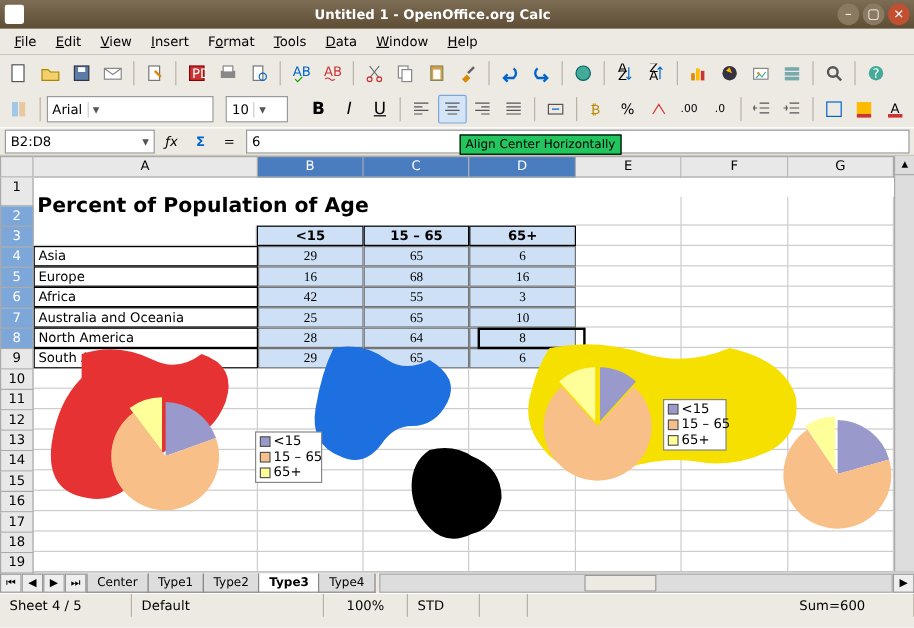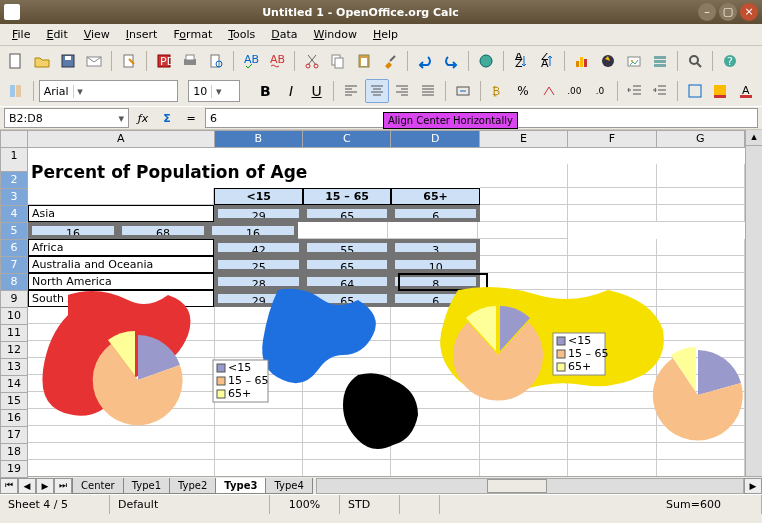--- a/index.html
+++ b/index.html
@@ -28,26 +28,26 @@
 .rowhdr.sel{background:#7da7d9;color:#fff;}
 .cols{flex:1;overflow:hidden;position:relative;}
 .colhdrs{height:18px;display:flex;}
 .colhdr{border:1px solid #aaa;border-left:none;text-align:center;line-height:16px;background:#e8e8e8;}
 .colhdr.sel{background:#4a7dbf;color:#fff;}
 .cells{position:relative;margin-top:16px;}
 .row{display:flex;height:17px;}
 .cell{border-right:1px solid #ccc;border-bottom:1px solid #ccc;padding:0 3px;line-height:16px;overflow:hidden;white-space:nowrap;}
 .cell.sel{background:#cde0f5;}
 .cell.hdr2{font-weight:bold;text-align:center;border:1px solid #000;}
-.cell.data{text-align:center;border:4px solid #737373;}
+.cell.data{text-align:center;border:1px solid #737373;font-family:Liberation Serif, serif;}
 .cell.lbl{border:1px solid #000;}
 .row1 .cell:first-child{font-weight:bold;font-size:16px;}
 .cursor-box{position:absolute;border:2px solid #000;pointer-events:none;}
 .cursor-handle{position:absolute;width:6px;height:6px;background:#000;}
-.tooltip{position:absolute;background:#d946ef;border:1px solid #000;padding:2px 4px;font-size:10px;z-index:50;}
+.tooltip{position:absolute;background:#22c55e;border:1px solid #000;padding:2px 4px;font-size:10px;z-index:50;}
 .chart-area{position:absolute;left:28px;right:0;top:155px;height:175px;overflow:hidden;}
 .vscroll{width:17px;background:#ddd;border-left:1px solid #aaa;}
 .tabs-row{height:18px;background:#ede9e3;display:flex;align-items:center;border-top:1px solid #aaa;}
 .navbtn{width:18px;height:16px;border:1px solid #999;background:#eee;display:flex;align-items:center;justify-content:center;cursor:pointer;font-size:9px;}
 .tab{height:16px;padding:0 8px;border:1px solid #888;border-top:none;background:#ddd;margin-right:-1px;line-height:15px;cursor:pointer;font-size:10px;}
 .tab.active{background:#fff;font-weight:bold;}
 .hscroll{flex:1;height:16px;background:#ddd;border:1px solid #aaa;margin-left:4px;position:relative;}
 .hscroll .thumb{position:absolute;left:40%;width:60px;height:14px;background:#ede9e3;border:1px solid #999;}
 .statusbar{height:20px;background:#ede9e3;display:flex;align-items:center;border-top:1px solid #fff;}
 .statusbar .cell-s{border-right:1px solid #b8b2a6;padding:0 8px;height:100%;line-height:20px;}
@@ -415,20 +415,21 @@
         <div class="row">
           <div class="cell lbl" style="width: 190px;">Asia</div>
           <div class="cell data sel" style="width: 90px;">29</div>
           <div class="cell data sel" style="width: 90px;">65</div>
           <div class="cell data sel" style="width: 90px;">6</div>
           <div class="cell" style="width: 90px;"></div>
           <div class="cell" style="width: 90px;"></div>
           <div class="cell" style="width: 90px;"></div>
         </div>
         <div class="row">
+          <div class="cell lbl" style="width: 190px;">Europe</div>
           <div class="cell data sel" style="width: 90px;">16</div>
           <div class="cell data sel" style="width: 90px;">68</div>
           <div class="cell data sel" style="width: 90px;">16</div>
           <div class="cell" style="width: 90px;"></div>
           <div class="cell" style="width: 90px;"></div>
           <div class="cell" style="width: 90px;"></div>
         </div>
         <div class="row">
           <div class="cell lbl" style="width: 190px;">Africa</div>
           <div class="cell data sel" style="width: 90px;">42</div>

